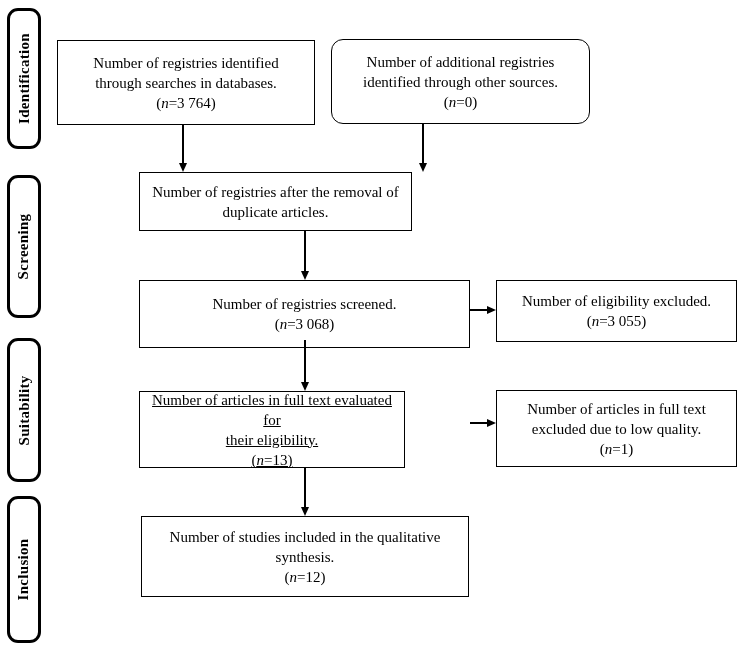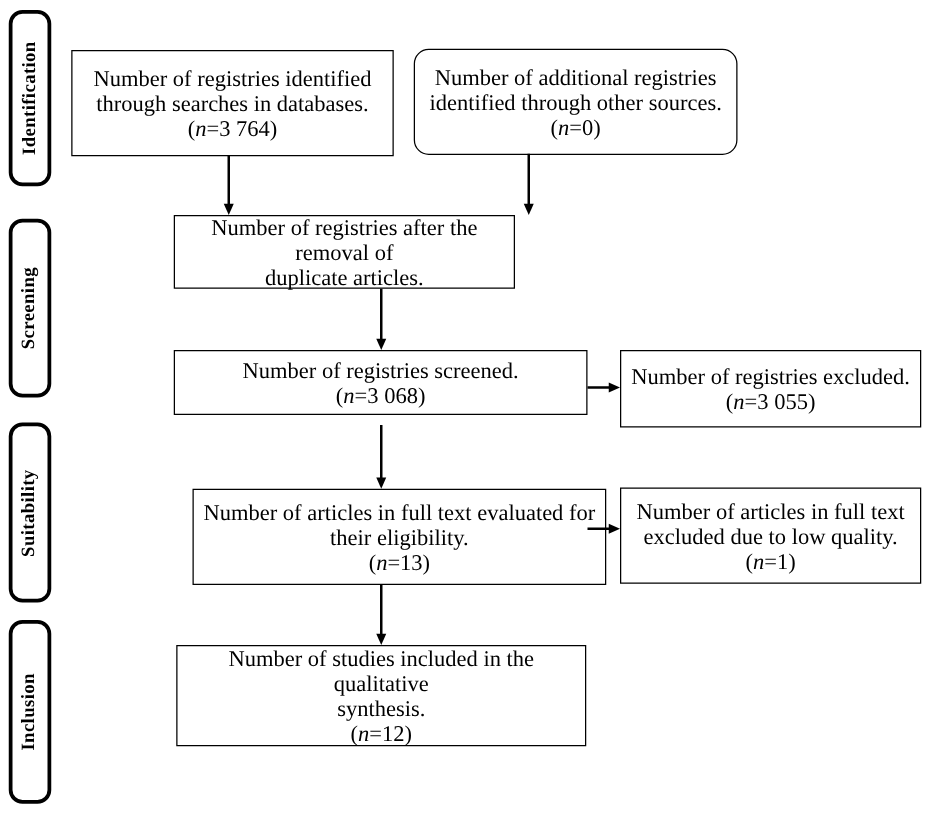--- a/index.html
+++ b/index.html
@@ -36,21 +36,21 @@
   .fbox {
     position: absolute;
     border: 1.5px solid #000;
     background: #fff;
     box-sizing: border-box;
     display: flex;
     flex-direction: column;
     align-items: center;
     justify-content: center;
     text-align: center;
-    font-size: 18px;
+    font-size: 15px;
     line-height: 20px;
     padding: 2px 6px;
   }
   .fbox i { font-style: italic; }
   
   .vline { position: absolute; width: 1.5px; background: #000; }
   .hline { position: absolute; height: 1.5px; background: #000; }
   .head-down {
     position: absolute; width: 0; height: 0;
     border-left: 4.5px solid transparent;
@@ -88,30 +88,30 @@
   </div>
   <div class="fbox" style="left:331px; top:39px; width:259px; height:85px;border-radius:12px;">
     <div>Number of additional registries<br>identified through other sources.</div>
     <div>(<i>n</i>=0)</div>
   </div>
 
   <div class="fbox" style="left:139px; top:172px; width:273px; height:59px;">
     <div>Number of registries after the removal of<br>duplicate articles.</div>
   </div>
 
-  <div class="fbox" style="left:139px; top:280px; width:331px; height:52px;">
+  <div class="fbox" style="left:139px; top:280px; width:331px; height:68px;">
     <div>Number of registries screened.</div>
     <div>(<i>n</i>=3 068)</div>
   </div>
   <div class="fbox" style="left:496px; top:280px; width:241px; height:62px;">
-    <div>Number of registries excluded.</div>
+    <div>Number of eligibility excluded.</div>
     <div>(<i>n</i>=3 055)</div>
   </div>
 
-  <div class="fbox" style="left:154px; top:391px; width:331px; height:77px;">
+  <div class="fbox" style="left:139px; top:391px; width:266px; height:77px;text-decoration:underline;">
     <div>Number of articles in full text evaluated for<br>their eligibility.</div>
     <div>(<i>n</i>=13)</div>
   </div>
   <div class="fbox" style="left:496px; top:390px; width:241px; height:77px;">
     <div>Number of articles in full text<br>excluded due to low quality.</div>
     <div>(<i>n</i>=1)</div>
   </div>
 
   <div class="fbox" style="left:141px; top:516px; width:328px; height:81px;">
     <div>Number of studies included in the qualitative<br>synthesis.</div>

